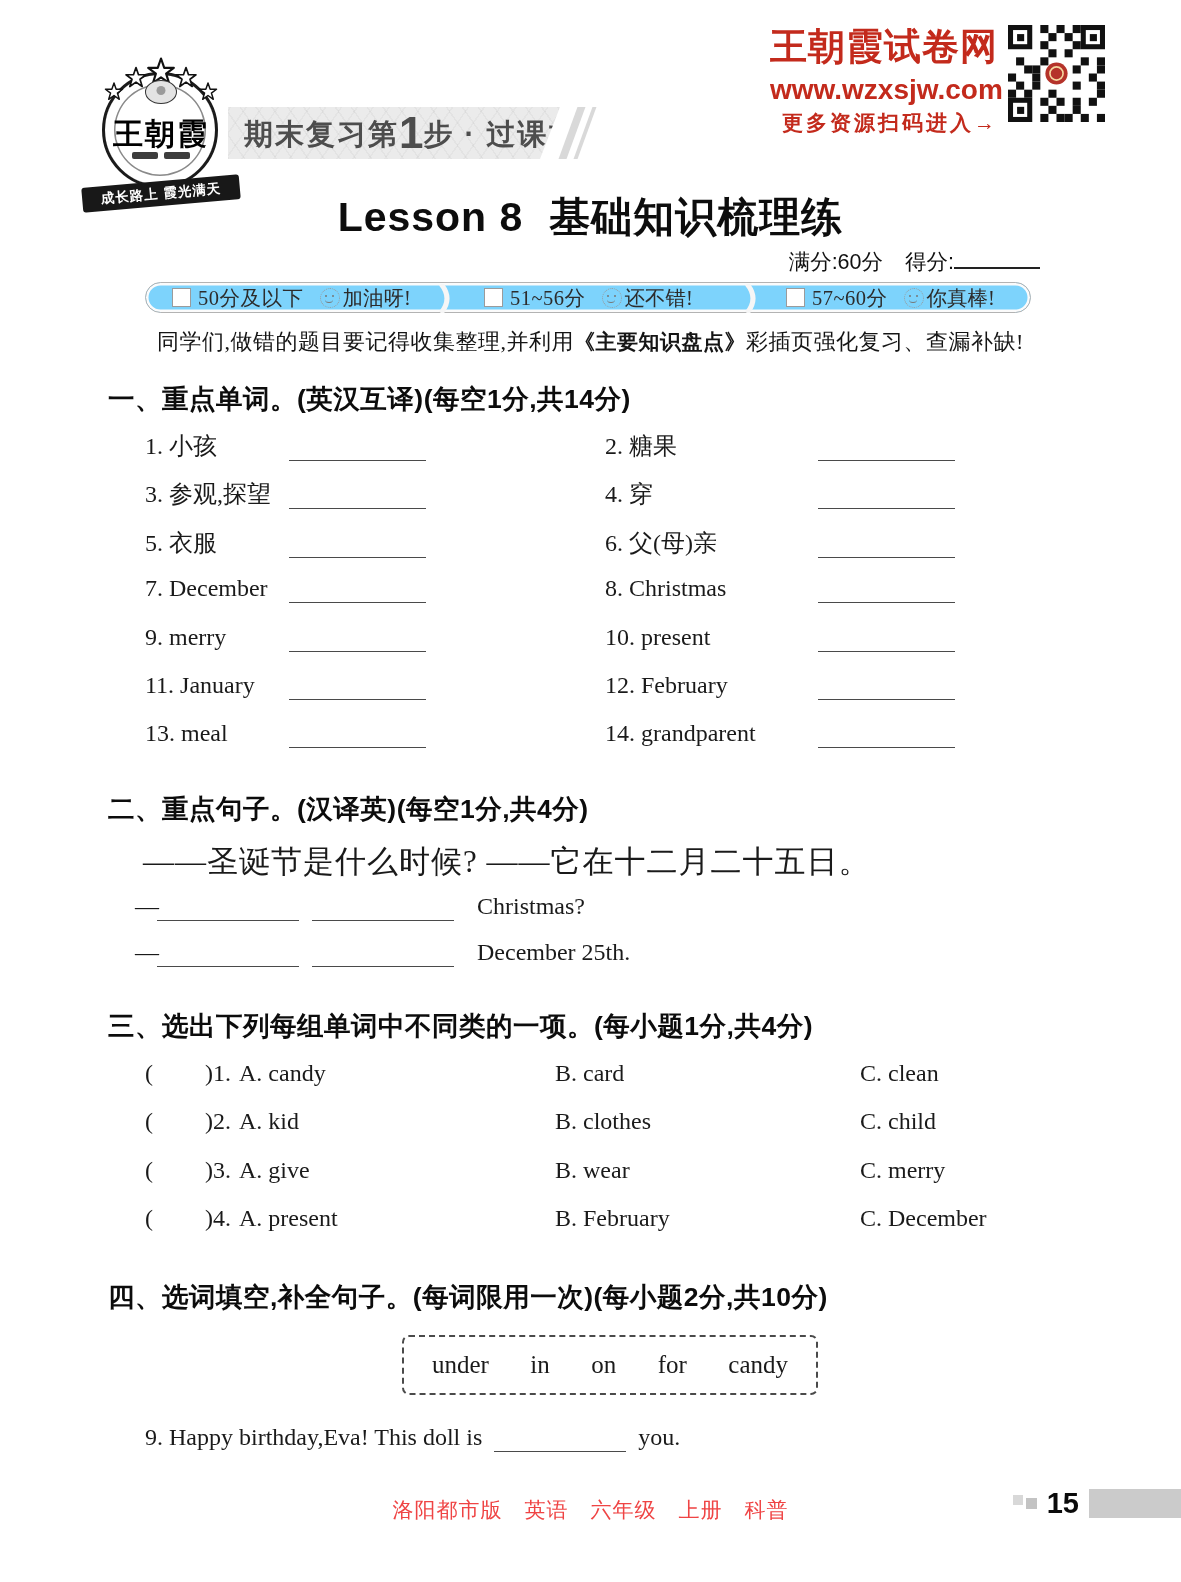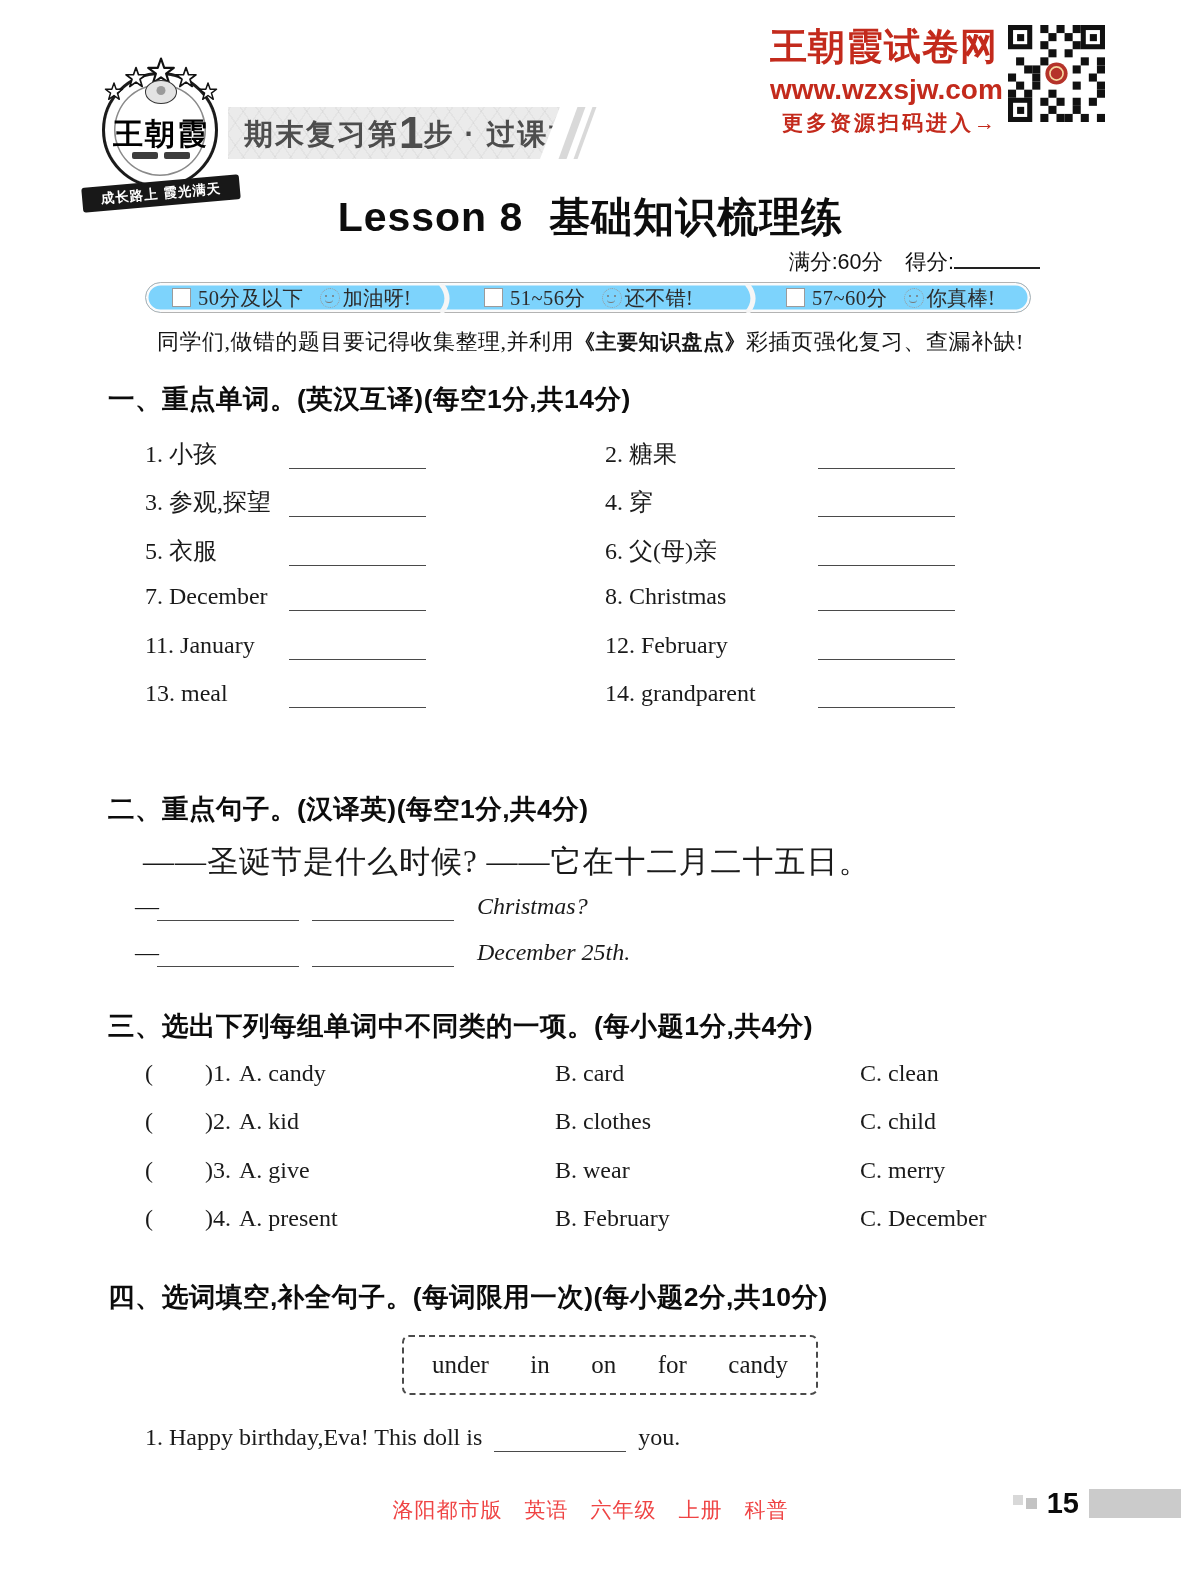--- a/index.html
+++ b/index.html
@@ -71,35 +71,35 @@
   .note{left:0;top:327px;width:100%;text-align:center;font-size:22px;color:#151515;letter-spacing:0.5px;}
   .note b{font-family:"Liberation Sans",sans-serif;font-size:21px;}
 
   
   .shead{left:108px;font:bold 26.5px "Liberation Sans",sans-serif;color:#0c0c0c;letter-spacing:0.5px;white-space:nowrap;}
   .h1{top:381px;} .h2{top:791px;} .h3{top:1008px;} .h4{top:1279px;}
 
   
   .sec1{left:145px;top:427px;width:900px;}
   .wrow{display:flex;height:48.4px;align-items:baseline;padding-top:3px;box-sizing:border-box;}
-  .wcell{display:flex;align-items:baseline;font-size:24px;margin-top:8px;}
+  .wcell{display:flex;align-items:baseline;font-size:24px;}
   .wcell-l{width:460px;flex:none;}
   .wcell-r{flex:1;}
   .wlabel-l{width:144px;flex:none;white-space:nowrap;}
   .wlabel-r{width:213px;flex:none;white-space:nowrap;}
   .blank{display:inline-block;border-bottom:1.5px solid #4a4a4a;}
   .wblank{width:137px;}
 
   
   .dialog{left:143px;top:841px;font-size:31px;letter-spacing:1px;white-space:nowrap;}
   .ansrow{left:135px;display:flex;align-items:baseline;font-size:24px;}
   .ans1{top:893px;} .ans2{top:939px;}
   .adash{width:22px;flex:none;}
   .ablank{width:142px;margin-right:13px;}
-  .asuffix{margin-left:10px;white-space:nowrap;font-style:italic;}
+  .asuffix{margin-left:10px;white-space:nowrap;}
 
   
   .sec3{left:145px;top:1056px;width:960px;}
   .crow{display:flex;height:48.4px;align-items:baseline;padding-top:4px;box-sizing:border-box;font-size:24px;}
   .c1{width:410px;flex:none;display:flex;align-items:baseline;}
   .c2{width:305px;flex:none;}
   .c3{flex:1;}
   .psp{display:inline-block;width:52px;}
   .cnum{margin-right:8px;white-space:nowrap;}
 
@@ -292,20 +292,30 @@
           <span class="wlabel-l">7. December</span>
           <span class="blank wblank">&nbsp;</span>
         </div>
       <div class="wcell wcell-r">
           <span class="wlabel-r">8. Christmas</span>
           <span class="blank wblank">&nbsp;</span>
         </div>
     </div>
     <div class="wrow">
       <div class="wcell wcell-l">
+          <span class="wlabel-l">9. merry</span>
+          <span class="blank wblank">&nbsp;</span>
+        </div>
+      <div class="wcell wcell-r">
+          <span class="wlabel-r">10. present</span>
+          <span class="blank wblank">&nbsp;</span>
+        </div>
+    </div>
+    <div class="wrow">
+      <div class="wcell wcell-l">
           <span class="wlabel-l">11. January</span>
           <span class="blank wblank">&nbsp;</span>
         </div>
       <div class="wcell wcell-r">
           <span class="wlabel-r">12. February</span>
           <span class="blank wblank">&nbsp;</span>
         </div>
     </div>
     <div class="wrow">
       <div class="wcell wcell-l">
@@ -384,21 +394,21 @@
 
   <div class="abs shead h4">四、选词填空,补全句子。(每词限用一次)(每小题2分,共10分)</div>
   <div class="abs bank">
     <span>under</span>
     <span>in</span>
     <span>on</span>
     <span>for</span>
     <span>candy</span>
   </div>
   <div class="abs q4">
-    <span>1. Happy birthday,Eva! This doll is</span>
+    <span>9. Happy birthday,Eva! This doll is</span>
     <span class="blank qblank">&nbsp;</span>
     <span>you.</span>
   </div>
 
   <div class="abs fmeta">洛阳都市版　英语　六年级　上册　科普</div>
   <div class="abs pagebox">
     <span class="pg-sq1"></span>
     <span class="pg-sq2"></span>
     <span class="pg-num">15</span>
     <span class="pg-strip"></span>

